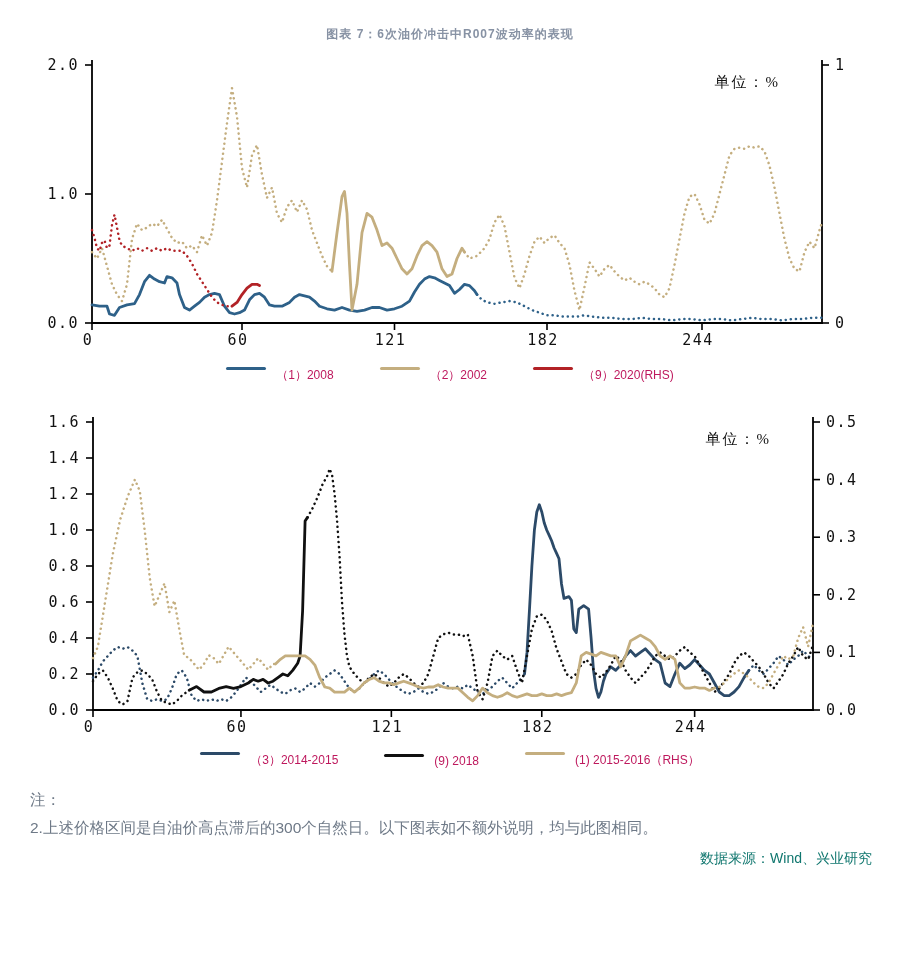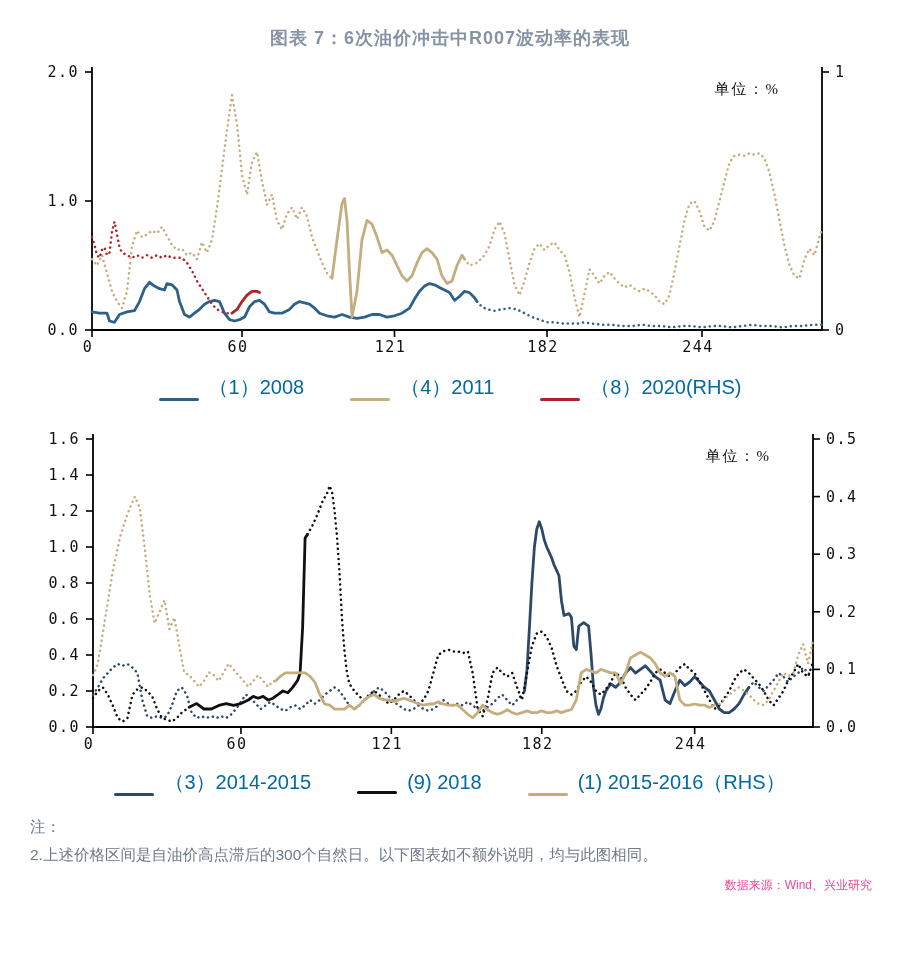--- a/index.html
+++ b/index.html
@@ -1,26 +1,26 @@
 <!DOCTYPE html>
 <html><head>
 <meta charset="utf-8">
 <style>
   html,body{margin:0;padding:0;background:#ffffff;}
   body{width:900px;height:967px;overflow:hidden;font-family:"Liberation Sans",sans-serif;}
-  .page-title{margin-top:26px;text-align:center;font-size:18px;font-weight:700;color:#8792a4;letter-spacing:1px;}
+  .page-title{margin-top:26px;text-align:center;font-size:12px;font-weight:700;color:#8792a4;letter-spacing:1px;}
   .chart-svg{display:block;margin-top:10px;}
   .tick-label{font-family:"DejaVu Sans Mono",monospace;font-size:15px;letter-spacing:1.5px;fill:#111;}
   .unit-label{font-family:"Liberation Serif",serif;font-size:15px;fill:#111;letter-spacing:2px;}
   .legend-row{display:flex;justify-content:center;align-items:center;gap:46px;margin-top:14px;}
-  .legend-item{display:flex;align-items:flex-end;gap:10px;font-size:20px;color:#0369a1;}
+  .legend-item{display:flex;align-items:flex-start;gap:10px;font-size:12px;color:#be185d;}
   .legend-swatch{display:inline-block;width:40px;height:3px;border-radius:2px;}
   .notes{margin:18px 28px 0 30px;color:#6e7987;font-size:15.5px;line-height:1.65;}
   .notes p{margin:0 0 2px 0;}
-  .source-line{margin:10px 28px 0 0;text-align:right;color:#ec4899;font-size:12px;}
+  .source-line{margin:10px 28px 0 0;text-align:right;color:#0f766e;font-size:14px;}
 </style>
 </head>
 <body>
 
 <div class="page-title">图表 7：6次油价冲击中R007波动率的表现</div>
 
 <svg id="chart1" class="chart-svg" width="900" height="300" viewBox="0 0 900 300">
     <line x1="92" y1="7" x2="92" y2="270" stroke="#000" stroke-width="1.8"></line>
     <line x1="822" y1="7" x2="822" y2="270" stroke="#000" stroke-width="1.8"></line>
     <line x1="91" y1="270" x2="823" y2="270" stroke="#000" stroke-width="2"></line>
@@ -54,25 +54,25 @@
     <polyline points="232.0,253.2 237.0,249.4 242.0,241.6 247.0,235.2 252.0,231.3 257.0,231.3 259.5,232.6" fill="none" stroke="#b22226" stroke-width="2.8" stroke-linejoin="round" stroke-linecap="round"></polyline>
   </svg>
 
 <div id="legend1" class="legend-row">
     <div class="legend-item">
       <span class="legend-swatch" style="background: rgb(46, 97, 137);"></span>
       <span>（1）2008</span>
     </div>
     <div class="legend-item">
       <span class="legend-swatch" style="background: rgb(196, 174, 127);"></span>
-      <span>（4）2011</span>
+      <span>（2）2002</span>
     </div>
     <div class="legend-item">
       <span class="legend-swatch" style="background: rgb(178, 34, 38);"></span>
-      <span>（8）2020(RHS)</span>
+      <span>（9）2020(RHS)</span>
     </div>
   </div>
 
 <svg id="chart2" class="chart-svg" width="900" height="330" viewBox="0 0 900 330" style="margin-top:24px">
     <line x1="93" y1="9" x2="93" y2="302" stroke="#000" stroke-width="1.8"></line>
     <line x1="813" y1="9" x2="813" y2="302" stroke="#000" stroke-width="1.8"></line>
     <line x1="92" y1="302" x2="814" y2="302" stroke="#000" stroke-width="2"></line>
     <line x1="86" y1="302" x2="93" y2="302" stroke="#000" stroke-width="1.6"></line>
     <text x="80" y="307" text-anchor="end" class="tick-label">0.0</text>
     <line x1="86" y1="266" x2="93" y2="266" stroke="#000" stroke-width="1.6"></line>

